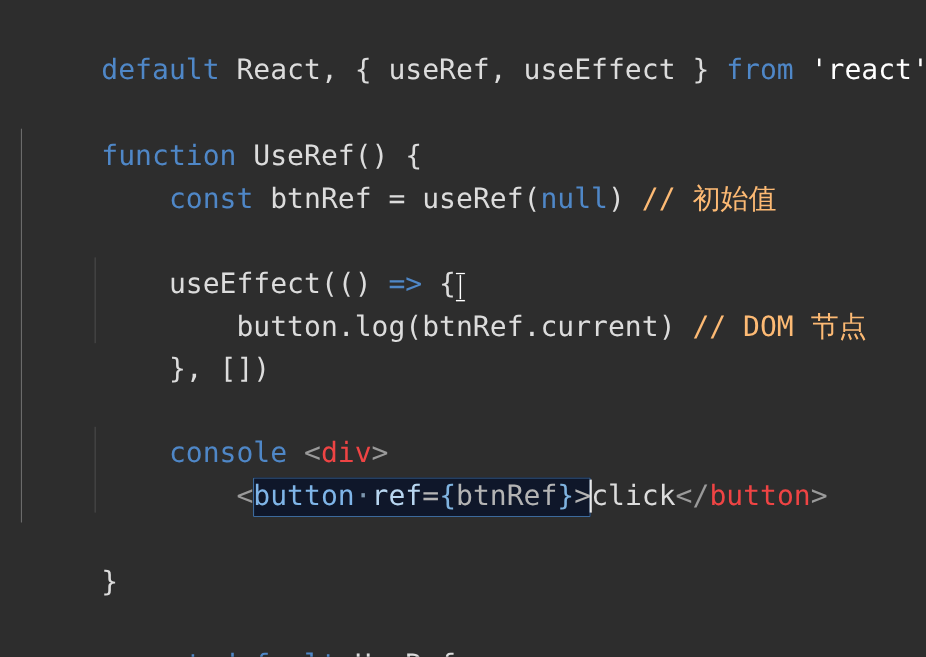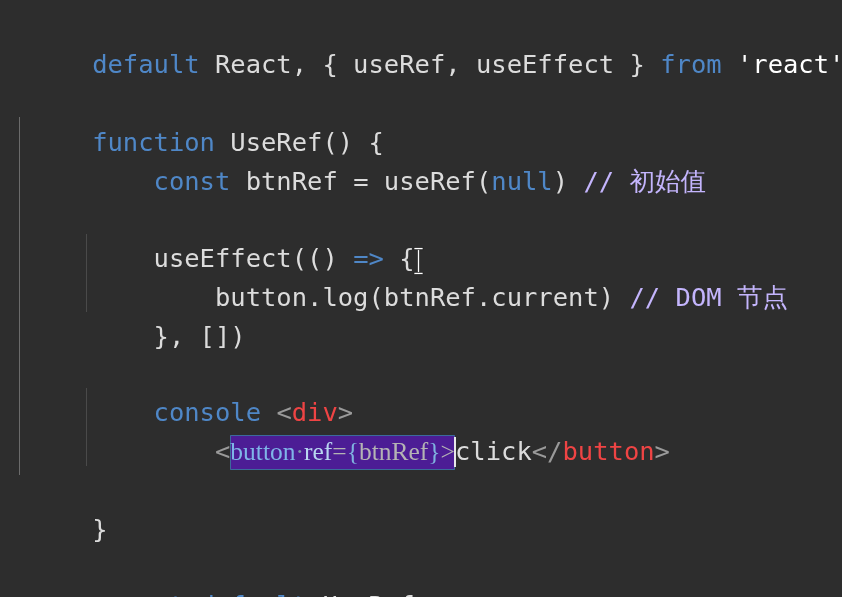--- a/index.html
+++ b/index.html
@@ -41,35 +41,34 @@
     font-family: "DejaVu Sans Mono", "Liberation Mono", monospace;
     font-size: 25.5px;
     letter-spacing: 0px;
     color: #d8d8d8;
   }
 
   
   .t-kw      { color: #4f87c7; }   
   .t-plain   { color: #dcdcdc; }
   .t-str     { color: #ffffff; }   
-  .t-comment { color: #c4b5fd; }   
+  .t-comment { color: #fdba74; }   
   .t-null    { color: #4f87c7; }
   .t-arrow   { color: #4f87c7; }
   .t-tag     { color: #ef4444; }   
   .t-brk     { color: #9a9a9a; }   
   .t-attr    { color: #9fc5e8; }   
   .t-brace   { color: #7fb3e0; }   
 
   
   .sel {
-    background: #4c1d95;
+    background: #0f172a;
     border-radius: 1px;
     padding: 2px 0 4px 0;
     box-shadow: 0 0 0 1px #3c6a9c inset;
-    font-family: Liberation Serif, serif;
   }
   .sel .t-tag  { color: #7fb5e8; }
   .sel .t-brk  { color: #b4b4b4; }
   .sel .t-attr { color: #b8d6f0; }
   .sel .spacedot { color: #7d97ae; }
 
   
   .caret {
     display: inline-block;
     width: 2px;

